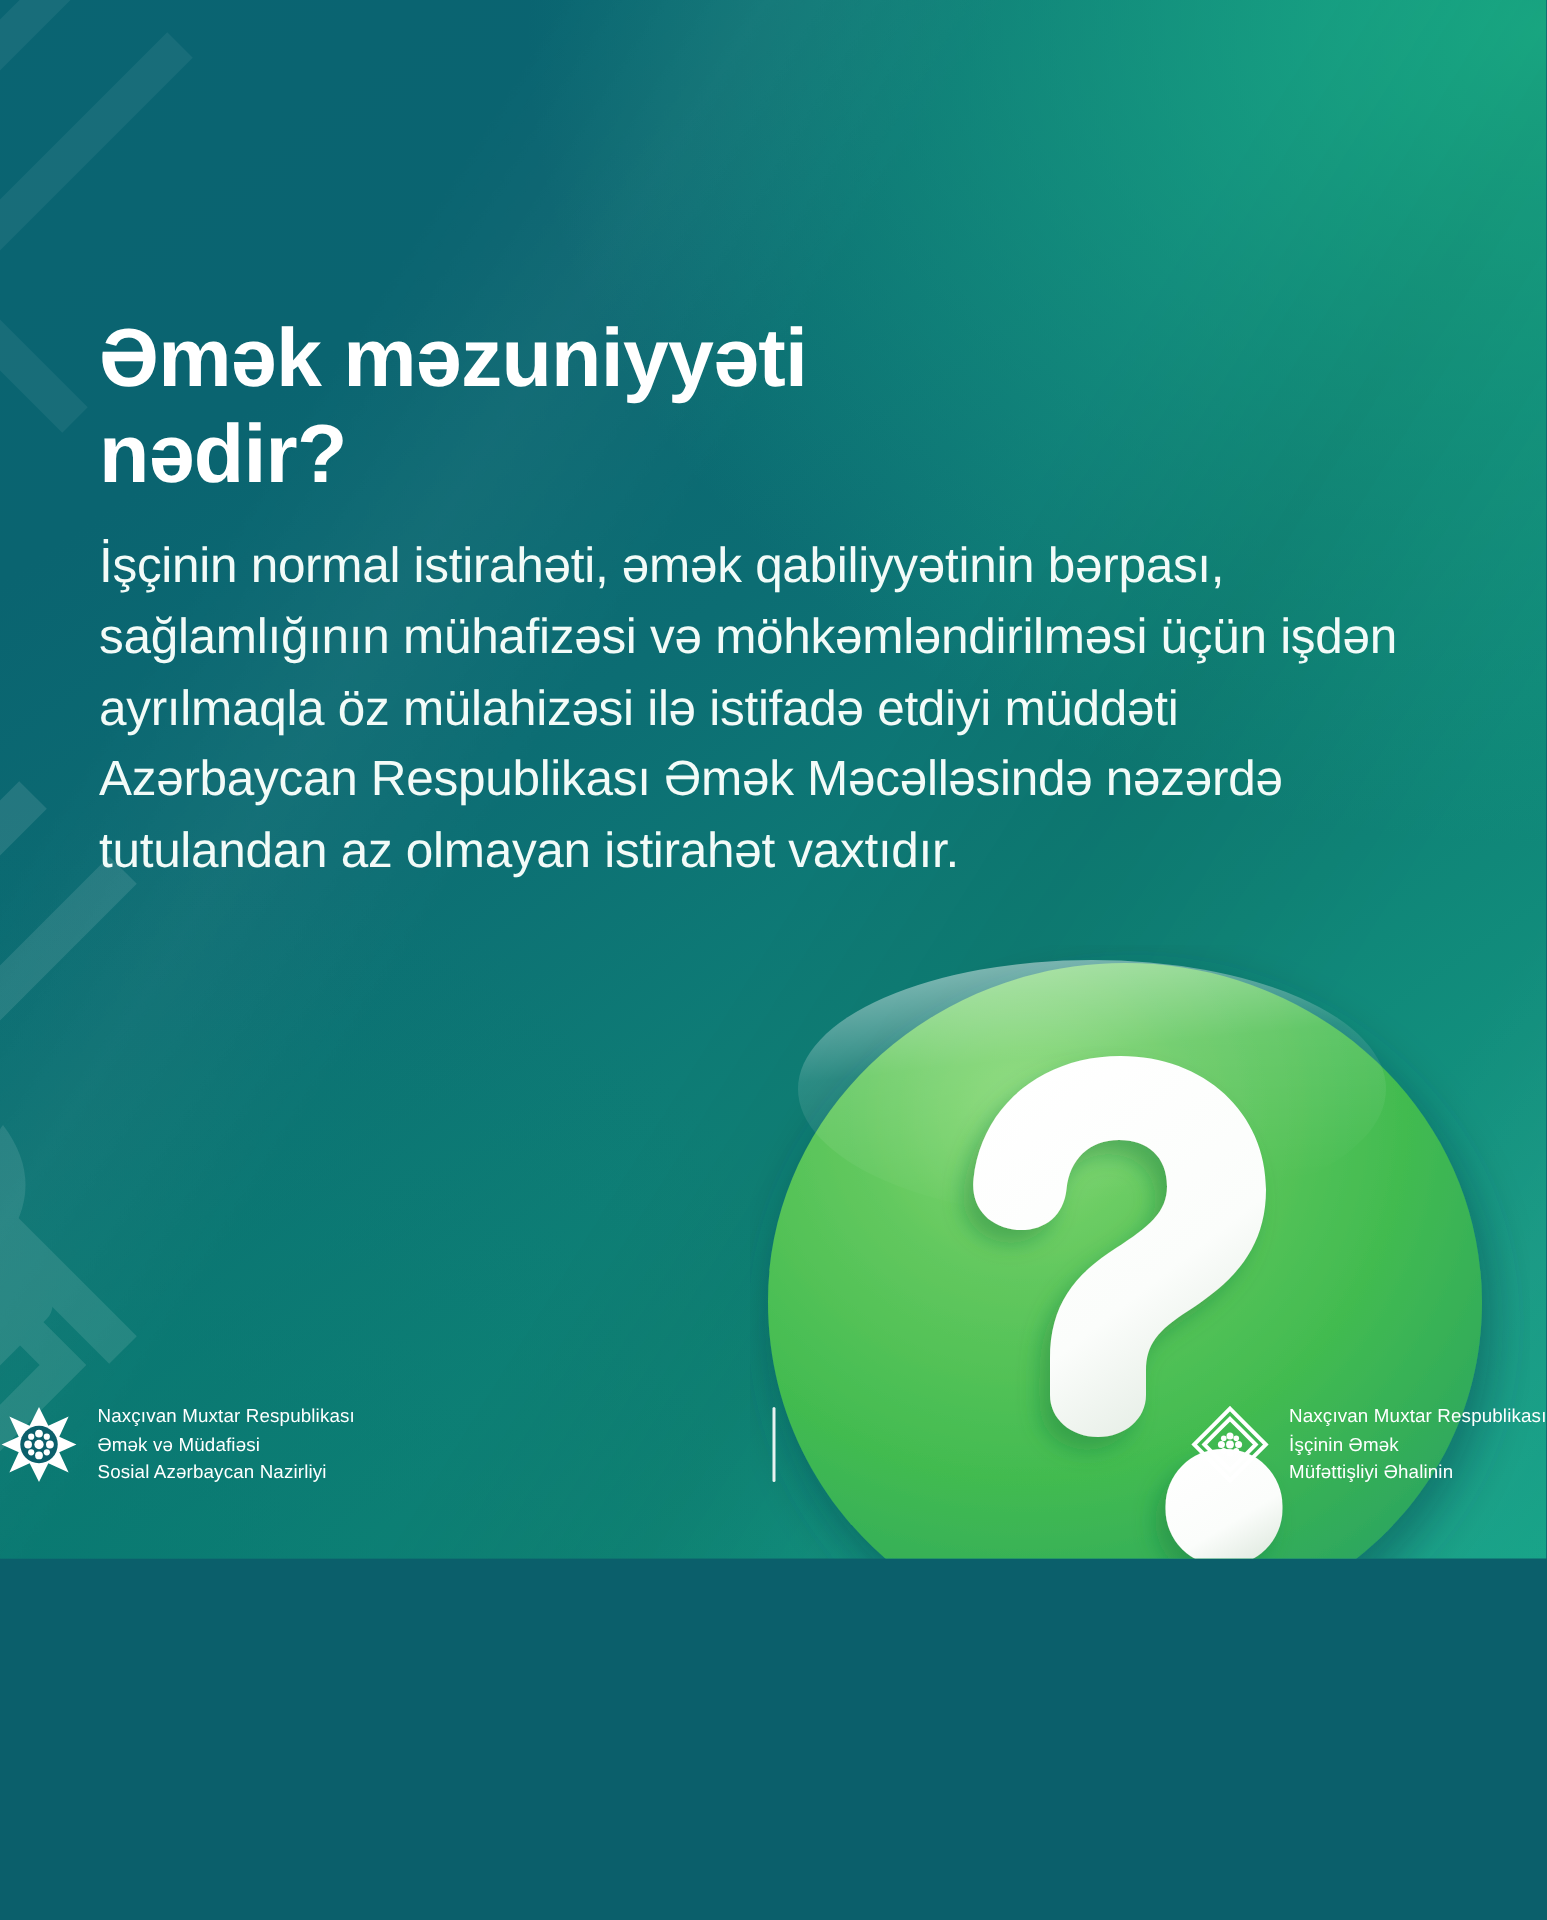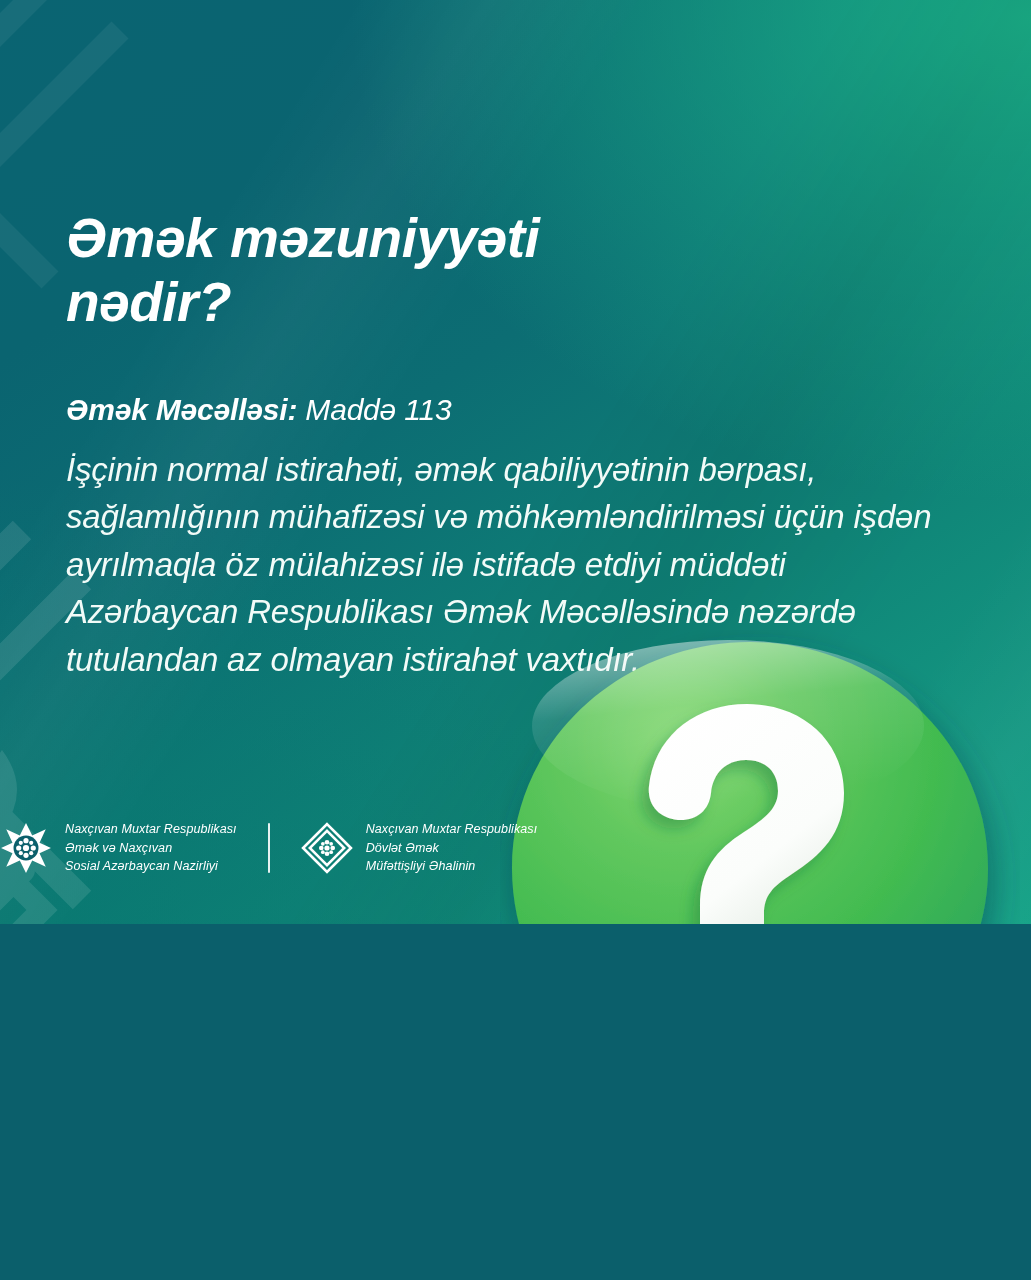--- a/index.html
+++ b/index.html
@@ -7,27 +7,26 @@
 
   html, body {
     width:1031px; height:1280px;
     background:#0b5f6b;
     font-family:"Liberation Sans", sans-serif;
     overflow:hidden;
   }
 
   .poster{
     position:relative;
-    width:1031px; height:924px;
+    width:1031px; height:1039px;
     overflow:hidden;
     background:
       radial-gradient(120% 95% at 100% 2%,   rgba(26,176,135,0.95) 0%, rgba(26,176,135,0.0) 55%),
       radial-gradient(95% 80% at 0% 100%,    rgba(8,120,112,0.75)  0%, rgba(8,120,112,0.0) 60%),
       linear-gradient(145deg, #0a6472 0%, #0a6470 22%, #0c6d73 42%, #0f8477 68%, #17a388 100%);
-    font-style: italic;
   }
 
   
   .sheen{
     position:absolute; inset:-20%;
     background:
       linear-gradient(122deg, rgba(255,255,255,0.00) 30%, rgba(255,255,255,0.035) 36%, rgba(255,255,255,0.00) 43%),
       linear-gradient(122deg, rgba(0,0,0,0.00) 52%, rgba(0,0,0,0.055) 60%, rgba(0,0,0,0.00) 70%),
       linear-gradient(122deg, rgba(255,255,255,0.00) 74%, rgba(255,255,255,0.03) 80%, rgba(255,255,255,0.00) 87%);
     pointer-events:none;
@@ -92,21 +91,21 @@
     pointer-events:none;
   }
   .bubble-wrap svg{ width:100%; height:100%; display:block; }
 
   
   .footer{
     position:absolute;
     left:0; right:0; bottom:48px;
     display:flex;
     align-items:center;
-    justify-content:flex-start;
+    justify-content:space-between;
     gap:31px;
   }
   .org{
     display:flex;
     align-items:center;
     gap:13px;
   }
   .org-emblem{ width:52px; height:52px; flex:0 0 52px; }
   .org-emblem svg{ width:100%; height:100%; display:block; }
   .org-lines{
@@ -153,24 +152,20 @@
         <path d="M270 70 L140 200"></path>
       </g>
     </svg>
   </div>
 
   <div class="content">
 
     <h1 class="title">Əmək məzuniyyəti
 nədir?</h1>
 
-    <div class="law-line">
-      <span class="law-label">Əmək Məcəlləsi:</span>
-      <span class="law-article">Maddə 113</span>
-    </div>
 
     <p class="body-text">İşçinin normal istirahəti, əmək qabiliyyətinin bərpası, sağlamlığının mühafizəsi və möhkəmləndirilməsi üçün işdən ayrılmaqla öz mülahizəsi ilə istifadə etdiyi müddəti Azərbaycan Respublikası Əmək Məcəlləsində nəzərdə tutulandan az olmayan istirahət vaxtıdır.</p>
   </div>
 
   <div class="bubble-wrap">
     <svg viewBox="0 0 520 520" xmlns="http://www.w3.org/2000/svg">
       <defs>
         <radialGradient id="bubbleFill" cx="36%" cy="22%" r="92%">
           <stop offset="0%" stop-color="#86d974"></stop>
           <stop offset="26%" stop-color="#62c85e"></stop>
@@ -247,21 +242,21 @@
             <circle cx="64" cy="50" r="5"></circle>
             <circle cx="40" cy="40" r="4"></circle>
             <circle cx="60" cy="40" r="4"></circle>
             <circle cx="40" cy="60" r="4"></circle>
             <circle cx="60" cy="60" r="4"></circle>
           </g>
         </svg>
       </span>
       <span class="org-lines">
         <div class="l1">Naxçıvan Muxtar Respublikası</div>
-        <div class="l2">Əmək və Naxçıvan</div>
+        <div class="l2">Əmək və Müdafiəsi</div>
         <div class="l3">Sosial Azərbaycan Nazirliyi</div>
       </span>
     </div>
 
     <div class="footer-divider"></div>
 
     <div class="org">
       <span class="org-emblem">
         <svg viewBox="0 0 100 100" xmlns="http://www.w3.org/2000/svg">
           <g fill="none" stroke="#ffffff" stroke-width="5">
@@ -276,20 +271,20 @@
             <circle cx="61" cy="50" r="4.5"></circle>
             <circle cx="42" cy="42" r="3.6"></circle>
             <circle cx="58" cy="42" r="3.6"></circle>
             <circle cx="42" cy="58" r="3.6"></circle>
             <circle cx="58" cy="58" r="3.6"></circle>
           </g>
         </svg>
       </span>
       <span class="org-lines">
         <div class="l1">Naxçıvan Muxtar Respublikası</div>
-        <div class="l2">Dövlət Əmək</div>
+        <div class="l2">İşçinin Əmək</div>
         <div class="l3">Müfəttişliyi Əhalinin</div>
       </span>
     </div>
 
   </div>
 
 </div>
 
 </body></html>

